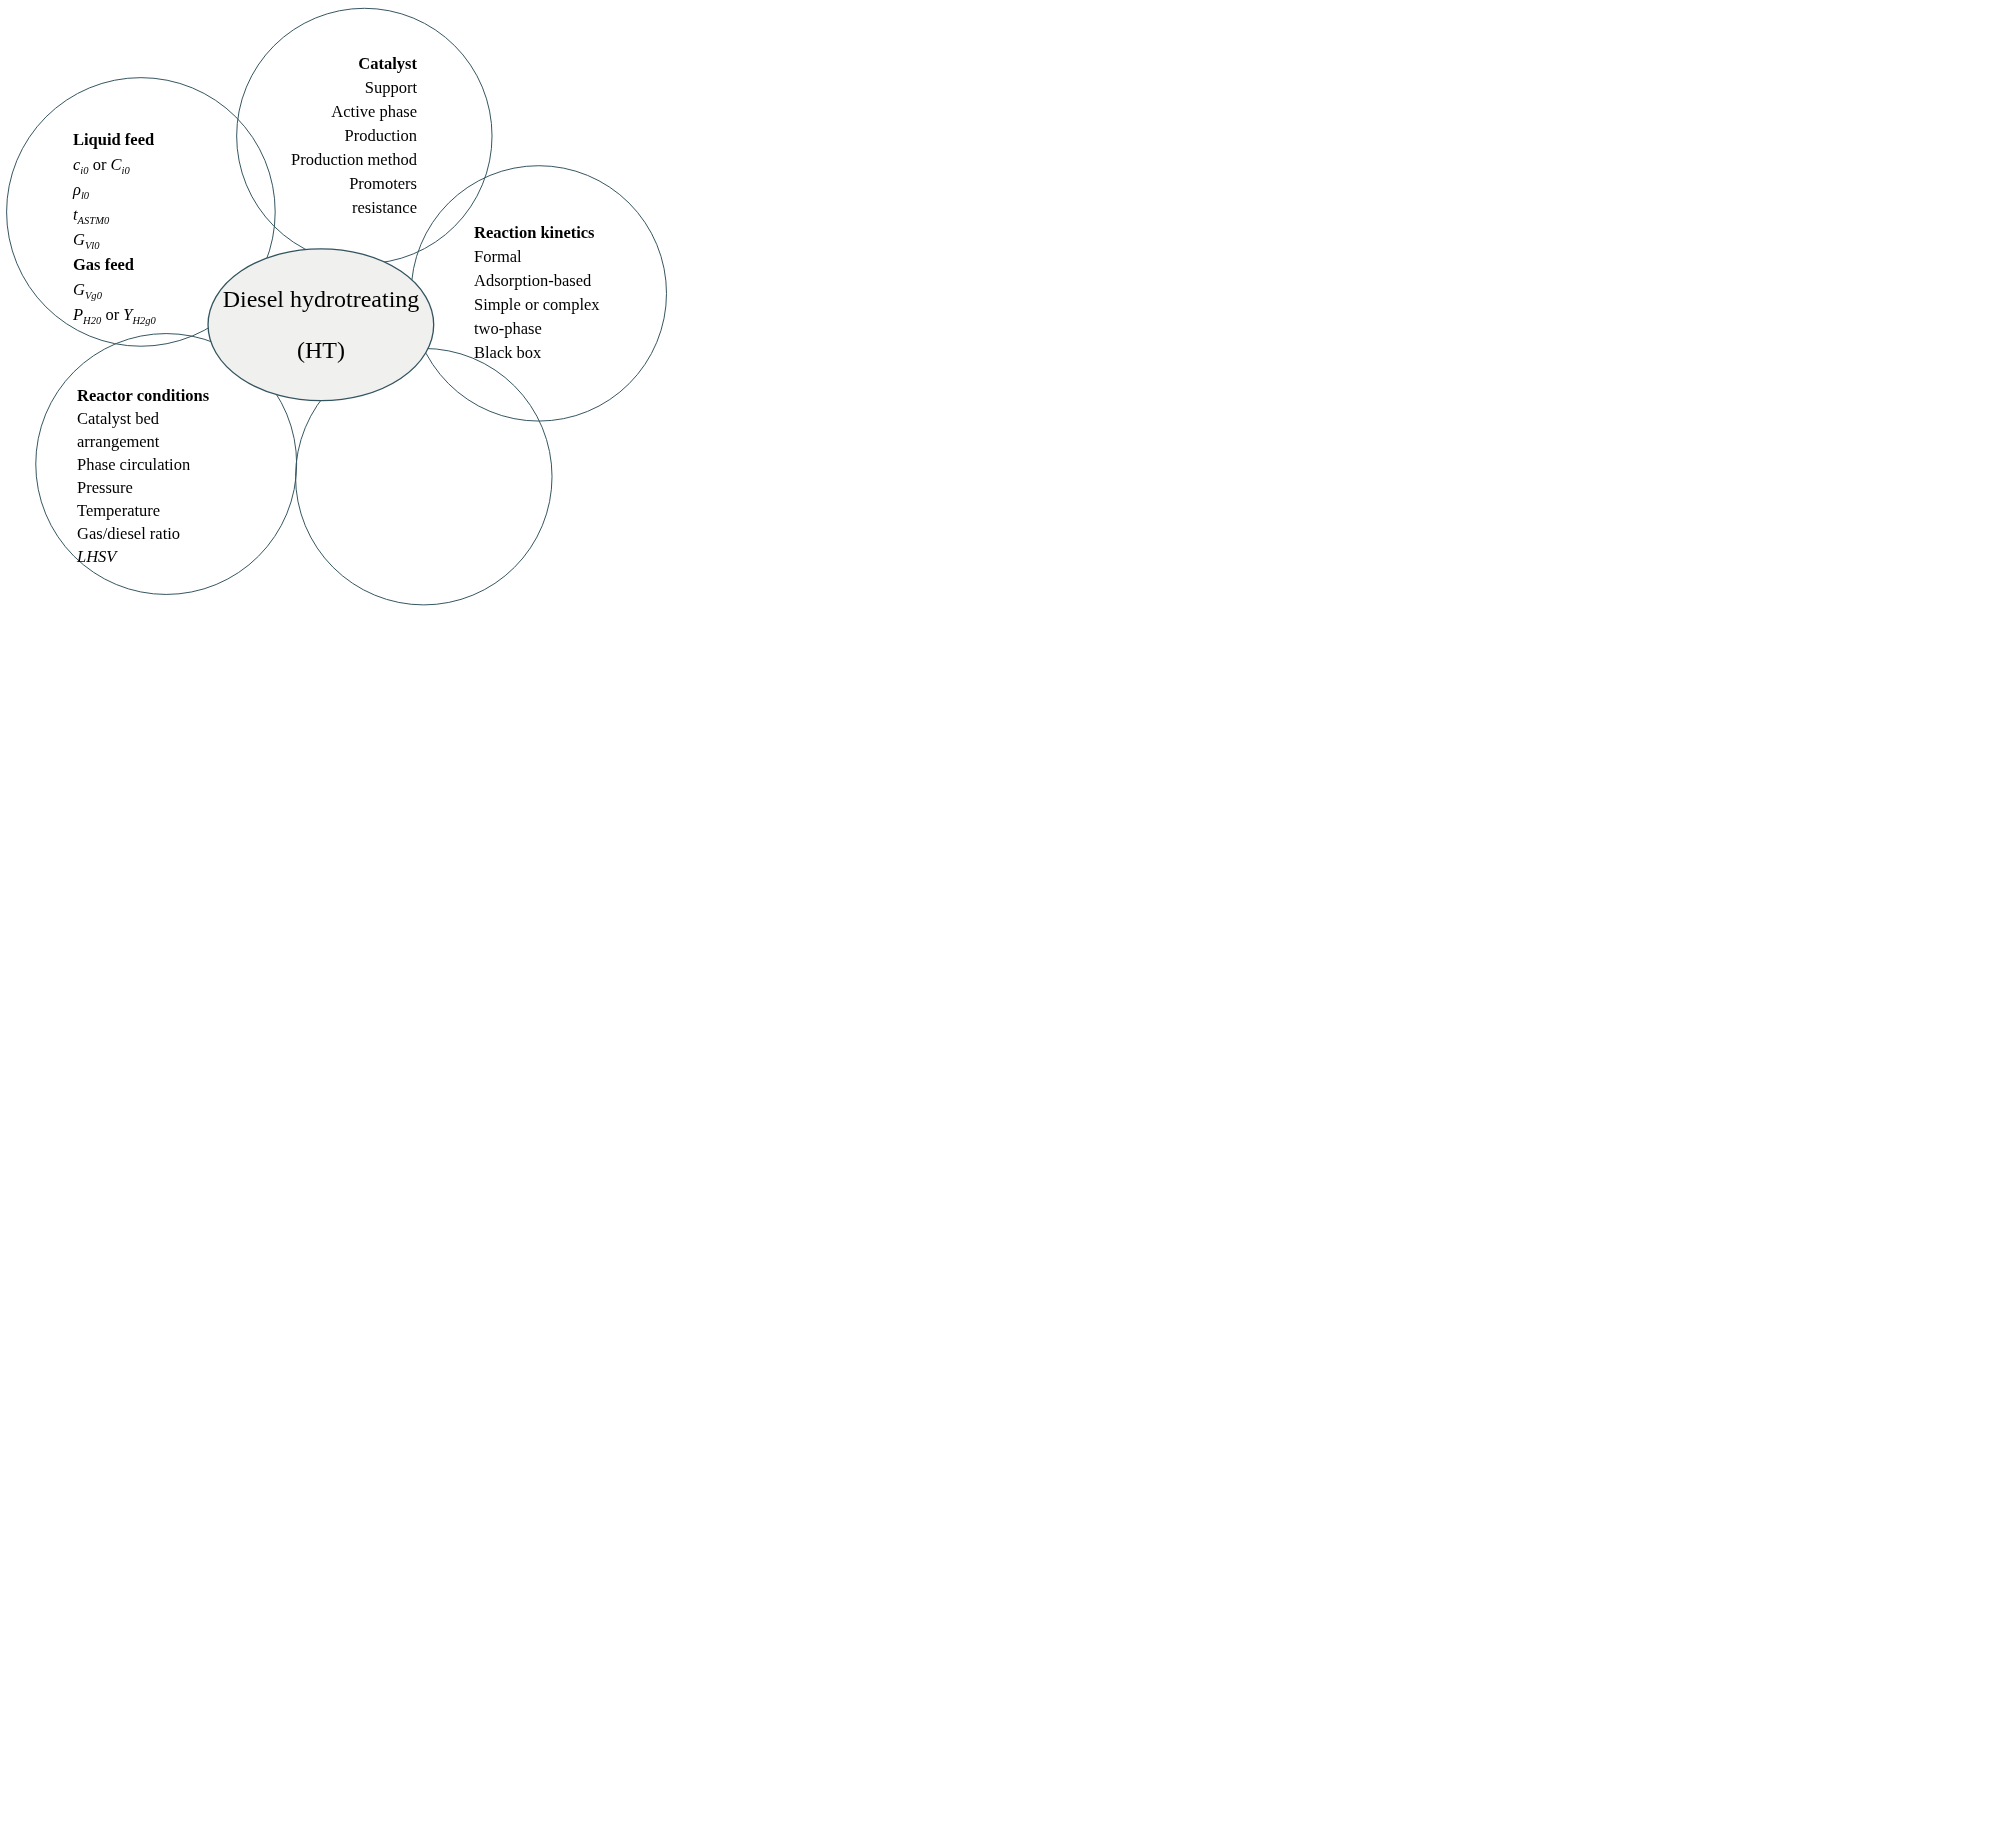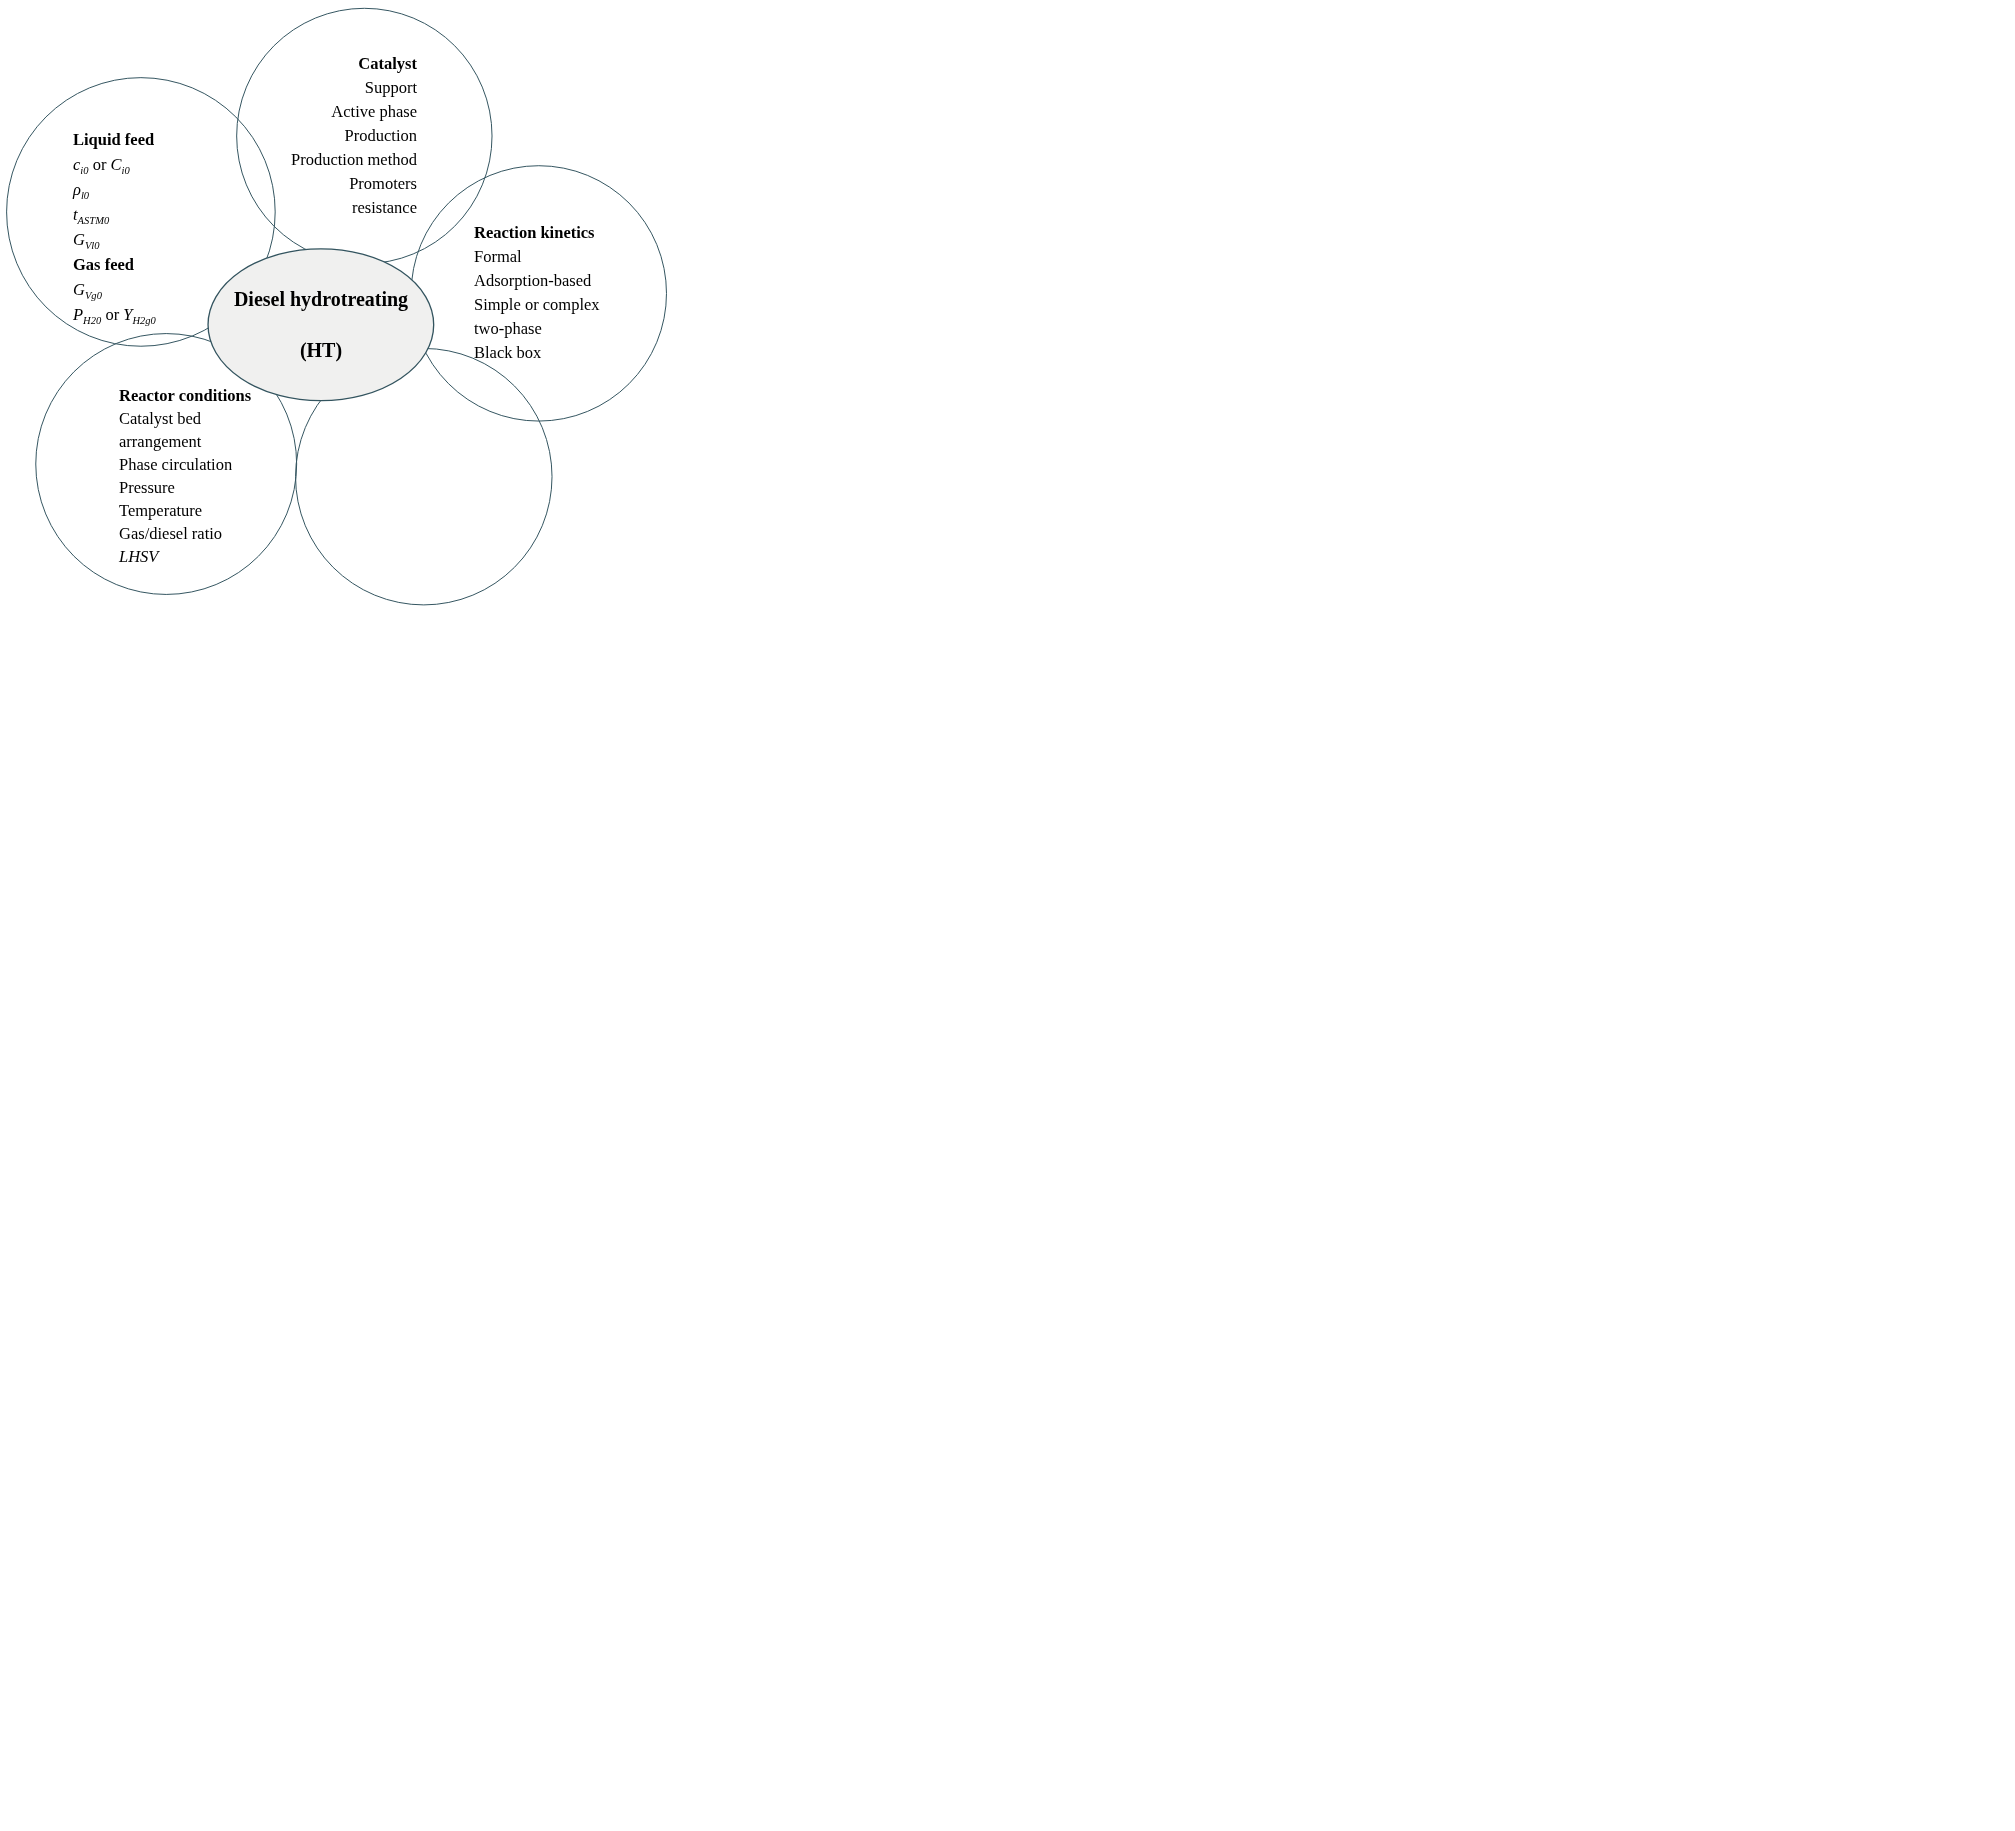--- a/index.html
+++ b/index.html
@@ -15,27 +15,27 @@
   .tb{
     position:absolute;
     font-size:16.5px;
     line-height:24px;
     white-space:nowrap;
   }
   .tb .title{font-weight:bold;}
   .it{font-style:italic;}
   sub{font-size:64%;font-style:italic;line-height:0;text-align:center;}
   .lh46{line-height:25px;}
-  .lh42{line-height:23px;margin-left:42px;}
+  .lh42{line-height:23px;}
   .center-label{
     position:absolute;
     left:208px;top:249px;width:226px;height:152px;
     display:flex;flex-direction:column;align-items:center;justify-content:center;
     text-align:center;
-    font-weight:bold;font-size:20px;line-height:27.5px;gap:24px;
+    font-weight:normal;font-size:24px;line-height:27.5px;gap:24px;
   }
 </style>
 </head>
 <body>
 
 <div class="stage" style="background: rgb(255, 255, 255); color: rgb(0, 0, 0);">
 
   <svg width="672" height="611" viewBox="0 0 1221 1110">
     <circle cx="256" cy="385" r="244" fill="none" stroke-width="1.8" stroke="#33545f"></circle>
     <circle cx="662" cy="247" r="232" fill="none" stroke-width="1.8" stroke="#33545f"></circle>

